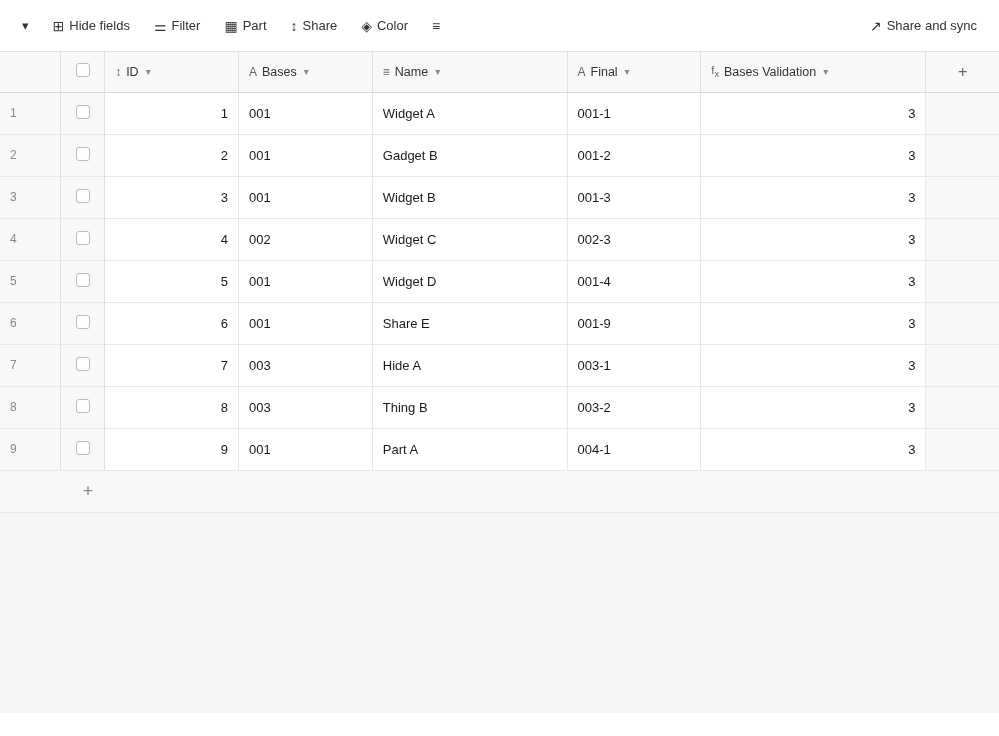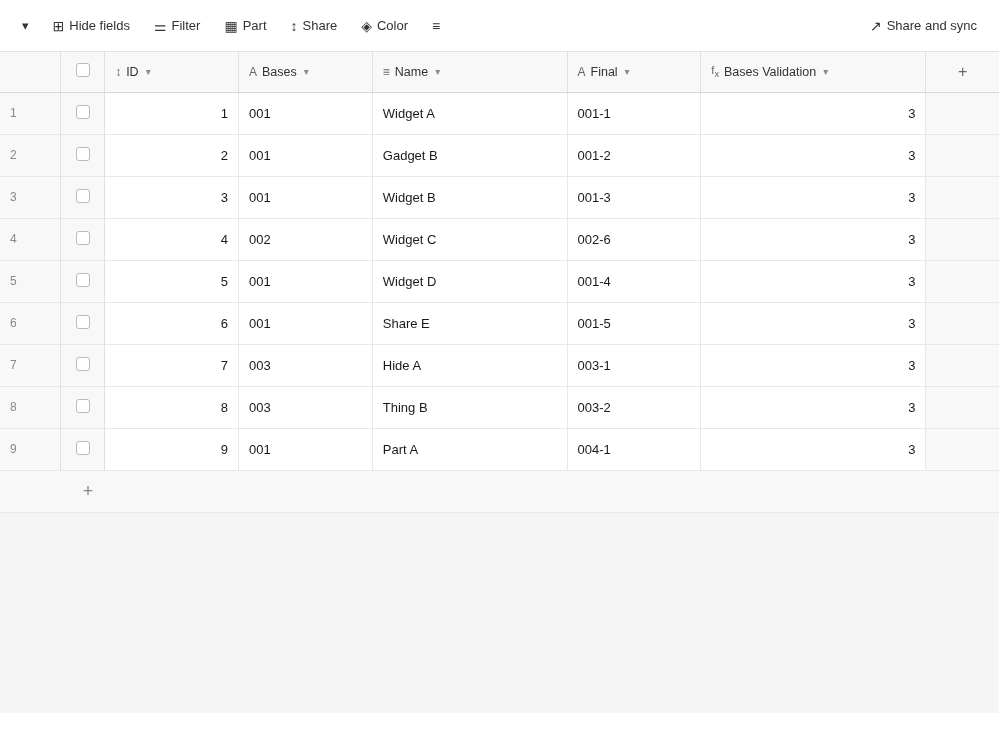--- a/index.html
+++ b/index.html
@@ -296,21 +296,21 @@
       <td style="border-right:none;background:#f8f8f8;"></td>
     </tr>
         <tr>
       <td class="td-row-num">4</td>
       <td class="td-checkbox">
         <div class="cb"></div>
       </td>
       <td class="td-num-right">4</td>
       <td>002</td>
       <td>Widget C</td>
-      <td>002-6</td>
+      <td>002-3</td>
       <td class="td-num-right">3</td>
       <td style="border-right:none;background:#f8f8f8;"></td>
     </tr>
         <tr>
       <td class="td-row-num">5</td>
       <td class="td-checkbox">
         <div class="cb"></div>
       </td>
       <td class="td-num-right">5</td>
       <td>001</td>
@@ -320,21 +320,21 @@
       <td style="border-right:none;background:#f8f8f8;"></td>
     </tr>
         <tr>
       <td class="td-row-num">6</td>
       <td class="td-checkbox">
         <div class="cb"></div>
       </td>
       <td class="td-num-right">6</td>
       <td>001</td>
       <td>Share E</td>
-      <td>001-5</td>
+      <td>001-9</td>
       <td class="td-num-right">3</td>
       <td style="border-right:none;background:#f8f8f8;"></td>
     </tr>
         <tr>
       <td class="td-row-num">7</td>
       <td class="td-checkbox">
         <div class="cb"></div>
       </td>
       <td class="td-num-right">7</td>
       <td>003</td>

